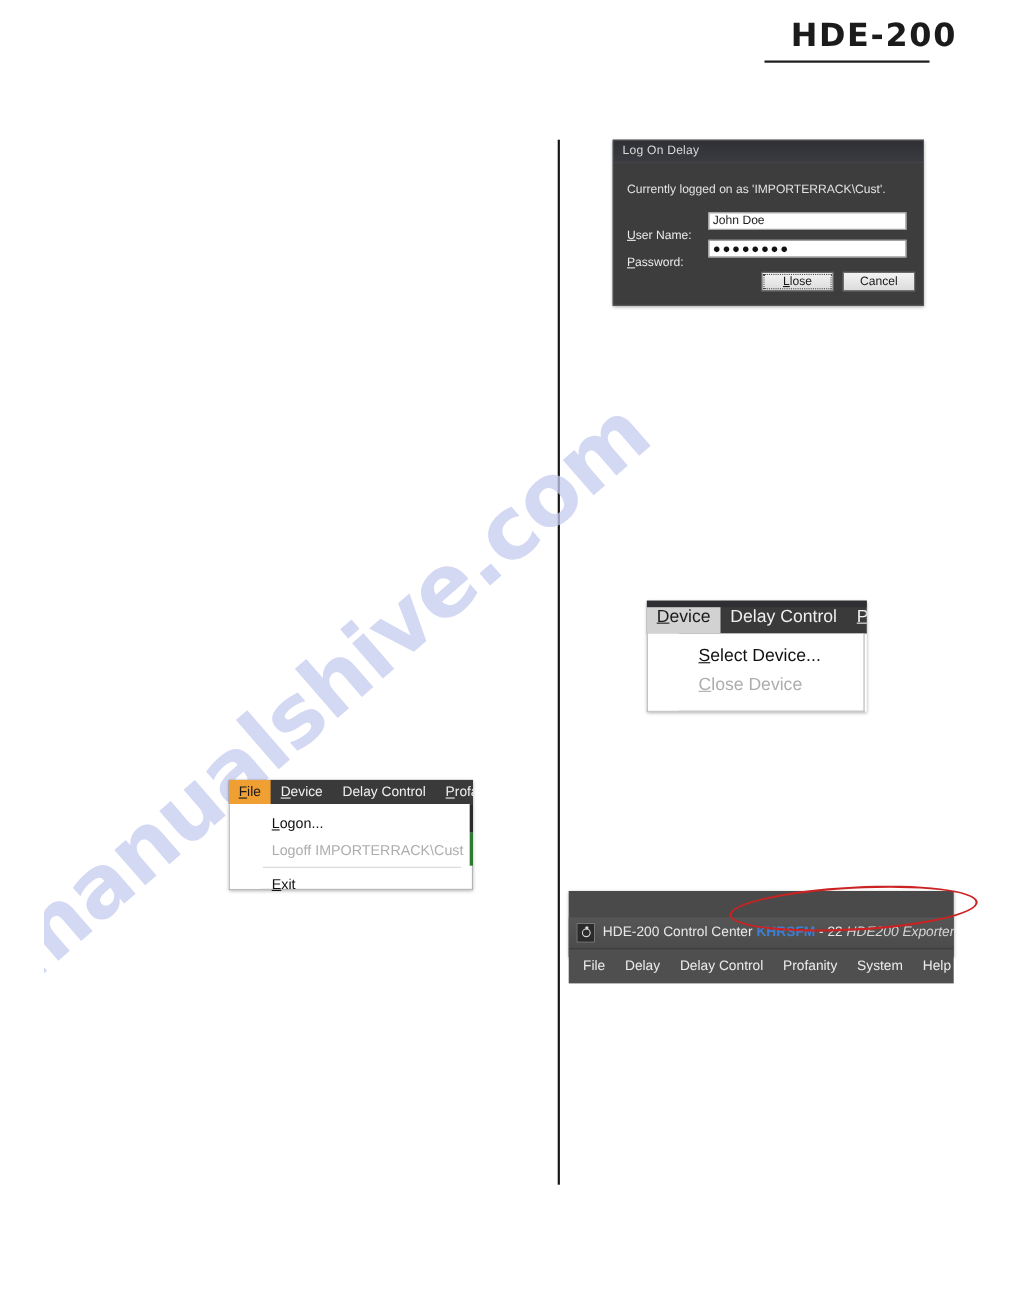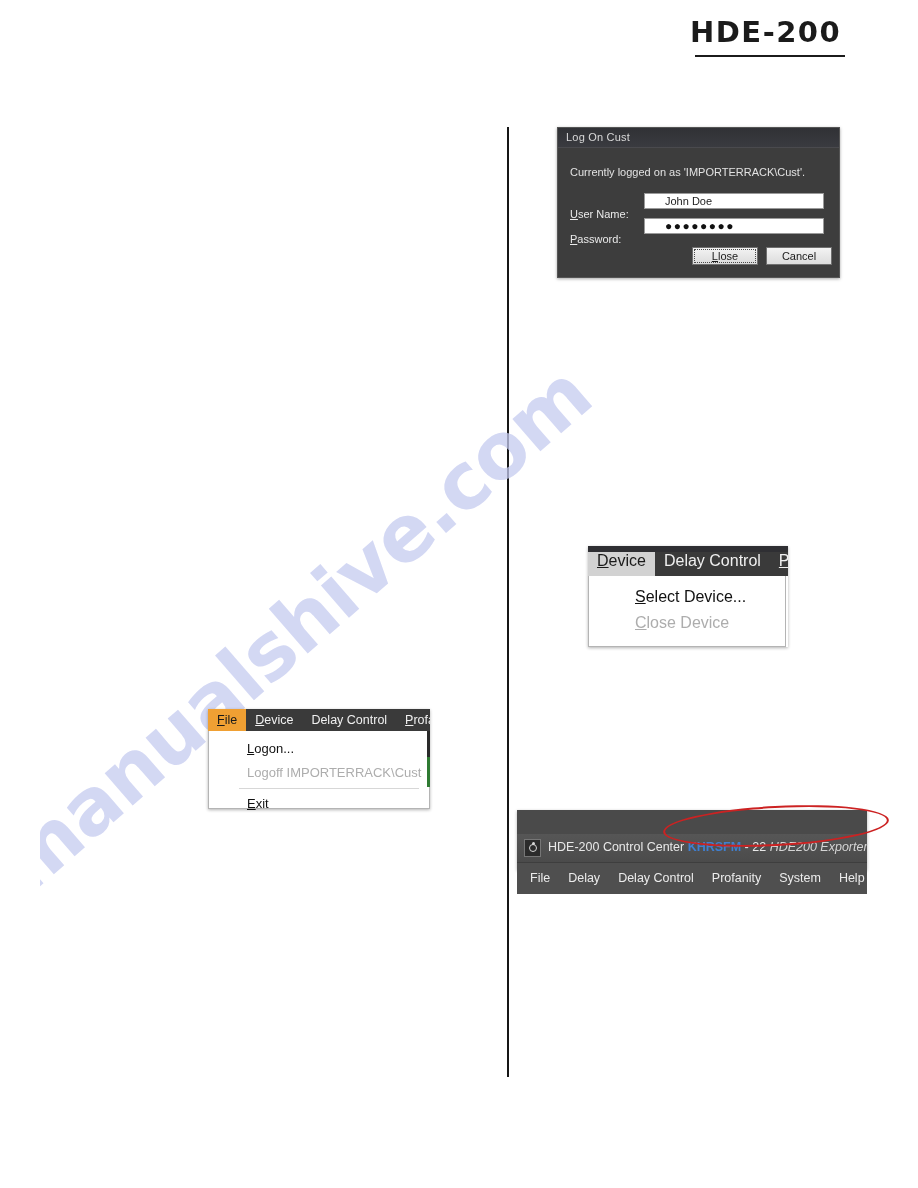--- a/index.html
+++ b/index.html
@@ -13,22 +13,23 @@
     position: relative;
     overflow: hidden;
     font-family: "Liberation Sans", sans-serif;
     -webkit-font-smoothing: antialiased;
   }
 
   
   .page-header {
     position: absolute;
     top: 18px;
-    left: 690px;
+    left: 710px;
     width: 160px;
+    text-align: right;
   }
   .page-header .model {
     font-family: "DejaVu Sans", sans-serif;
     font-size: 29px;
     font-weight: bold;
     letter-spacing: 1.5px;
     color: #1b1b1b;
     line-height: 1;
     white-space: nowrap;
   }
@@ -136,21 +137,21 @@
     position: absolute;
     left: 74px;
     top: 0;
     width: 180px;
     height: 16px;
     background: #ffffff;
     border: 1px solid #9a9a9a;
     box-sizing: border-box;
     font-size: 11px;
     color: #1c1c1c;
-    padding: 0 20px;
+    padding: 0 3px;
     line-height: 14px;
     white-space: nowrap;
     overflow: hidden;
   }
   .pw-dots {
     letter-spacing: 1.5px;
     font-size: 12px;
     color: #111;
   }
   .dlg-btn {
@@ -376,21 +377,21 @@
 <div class="header-rule"></div>
 
 <div class="column-divider"></div>
 
 <div class="watermark">
   <span>manualshive.com</span>
 </div>
 
 <div class="logon-dialog">
   <div class="logon-titlebar">
-    <div class="title">Log On Cust</div>
+    <div class="title">Log On Delay</div>
   </div>
   <div class="logon-body">
     <div class="logon-status">Currently logged on as 'IMPORTERRACK\Cust'.</div>
 
     <div class="field-row user">
       <div class="field-label"><u>U</u><span>ser Name:</span></div>
       <div class="field-input">John Doe</div>
     </div>
 
     <div class="field-row pass">

